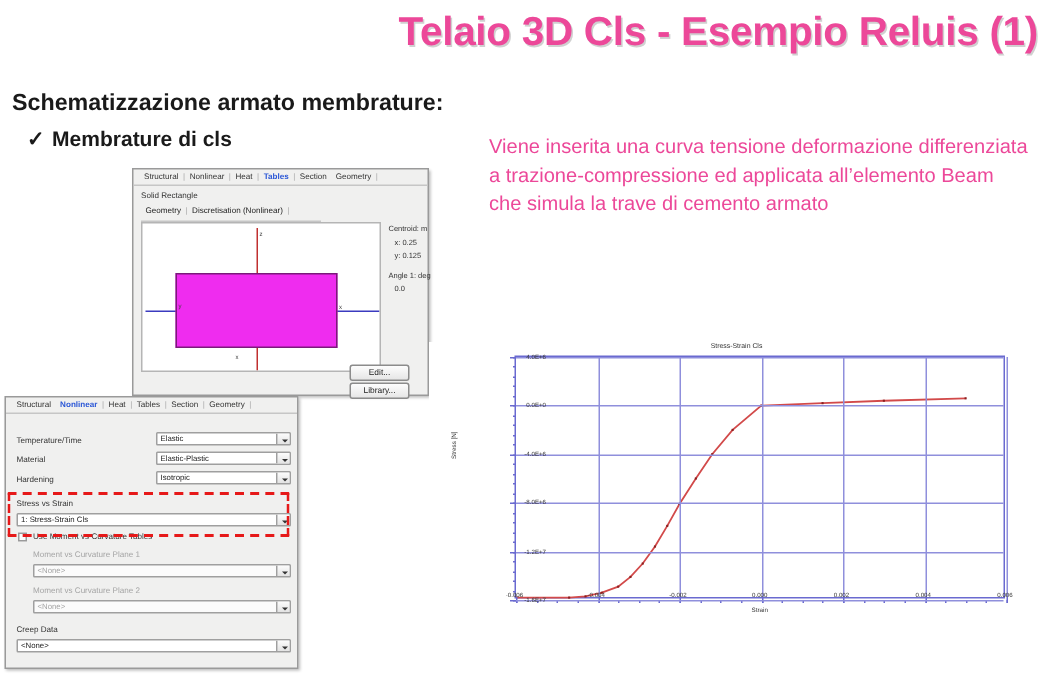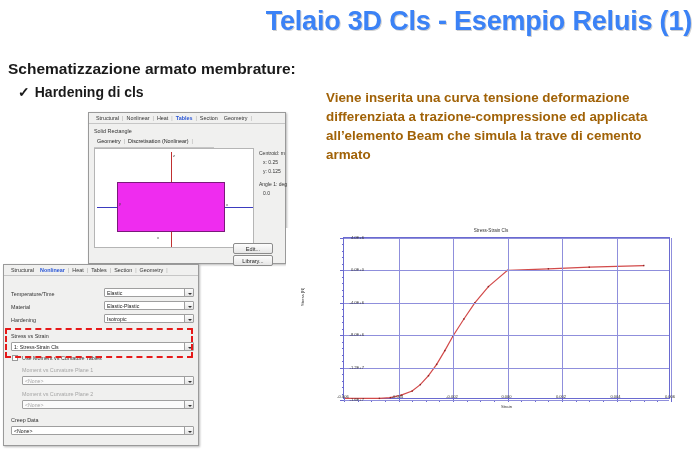--- a/index.html
+++ b/index.html
@@ -9,38 +9,38 @@
     background:#ffffff;
     font-family:"Liberation Sans", sans-serif;
     color:#111;
   }
   
   #title-bar {
     position:absolute; left:0; top:0; width:700px; height:48px;
   }
   #slide-title {
     position:absolute; right:8px; top:6px;
-    font-size:27px; font-weight:bold; color:#3b82f6;
+    font-size:27px; font-weight:bold; color:#ec4899;
     letter-spacing:-0.2px; white-space:nowrap;
     text-shadow:1px 1px 0 rgba(120,120,120,0.35);
   }
   
   #heading-1 {
     position:absolute; left:8px; top:60px;
     font-size:15.5px; font-weight:bold; color:#1a1a1a; white-space:nowrap;
   }
   #heading-2 {
     position:absolute; left:18px; top:84px;
     font-size:14px; font-weight:bold; color:#1a1a1a; white-space:nowrap;
   }
   #heading-2 .chk { font-weight:bold; margin-right:5px; }
   
   #right-paragraph {
     position:absolute; left:326px; top:88px; width:360px;
-    font-size:13.4px; font-weight:bold; line-height:1.42; color:#a16207;
+    font-size:13.4px; font-weight:normal; line-height:1.42; color:#ec4899;
   }
   
   .dlg {
     position:absolute; background:#f0f0ef;
     border:1px solid #9a9a9a;
     box-shadow:1px 1px 2px rgba(0,0,0,0.28);
     font-size:5.4px; color:#222;
   }
   .tabrow {
     position:relative; height:11px; padding:2px 3px 0 4px;
@@ -154,21 +154,21 @@
 </style>
 </head>
 <body>
 
 <div id="title-bar">
   <div id="slide-title">Telaio 3D  Cls - Esempio Reluis (1)</div>
 </div>
 
 <div id="heading-1">Schematizzazione armato membrature:</div>
 <div id="heading-2">
-  <span class="chk">✓</span><span>Hardening di cls</span>
+  <span class="chk">✓</span><span>Membrature di cls</span>
 </div>
 
 <div id="right-paragraph">Viene inserita una curva tensione deformazione differenziata a trazione-compressione ed applicata all’elemento Beam che simula la trave di cemento armato</div>
 
 <div class="dlg" id="section-dialog">
 
   <div class="tabrow">
     <span class="tab">Structural</span><span class="tsep">|</span><span class="tab">Nonlinear</span><span class="tsep">|</span><span class="tab">Heat</span><span class="tsep">|</span><span class="tab sel">Tables</span><span class="tsep">|</span><span class="tab">Section</span><span class="tab">Geometry</span><span class="tsep">|</span>
   </div>
 

